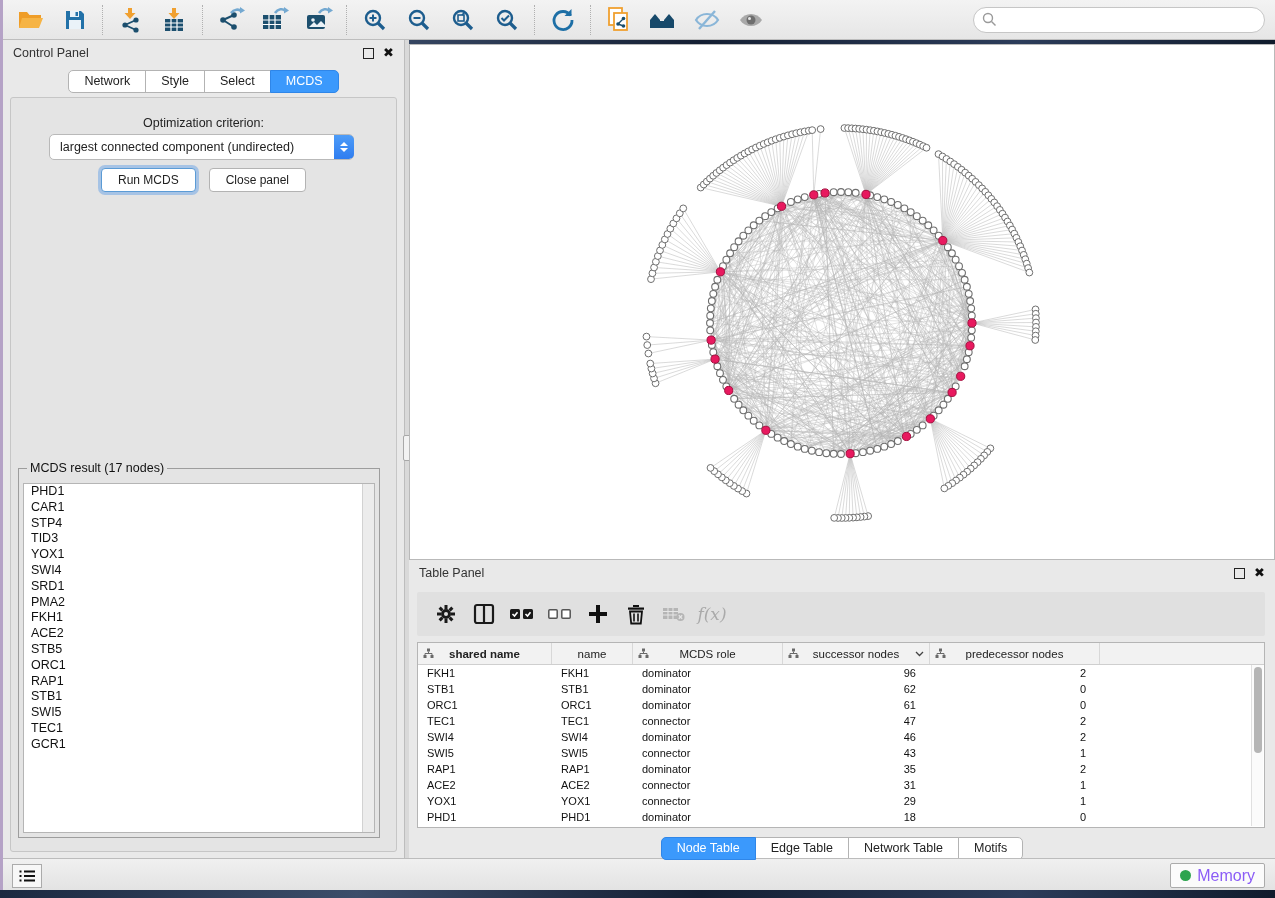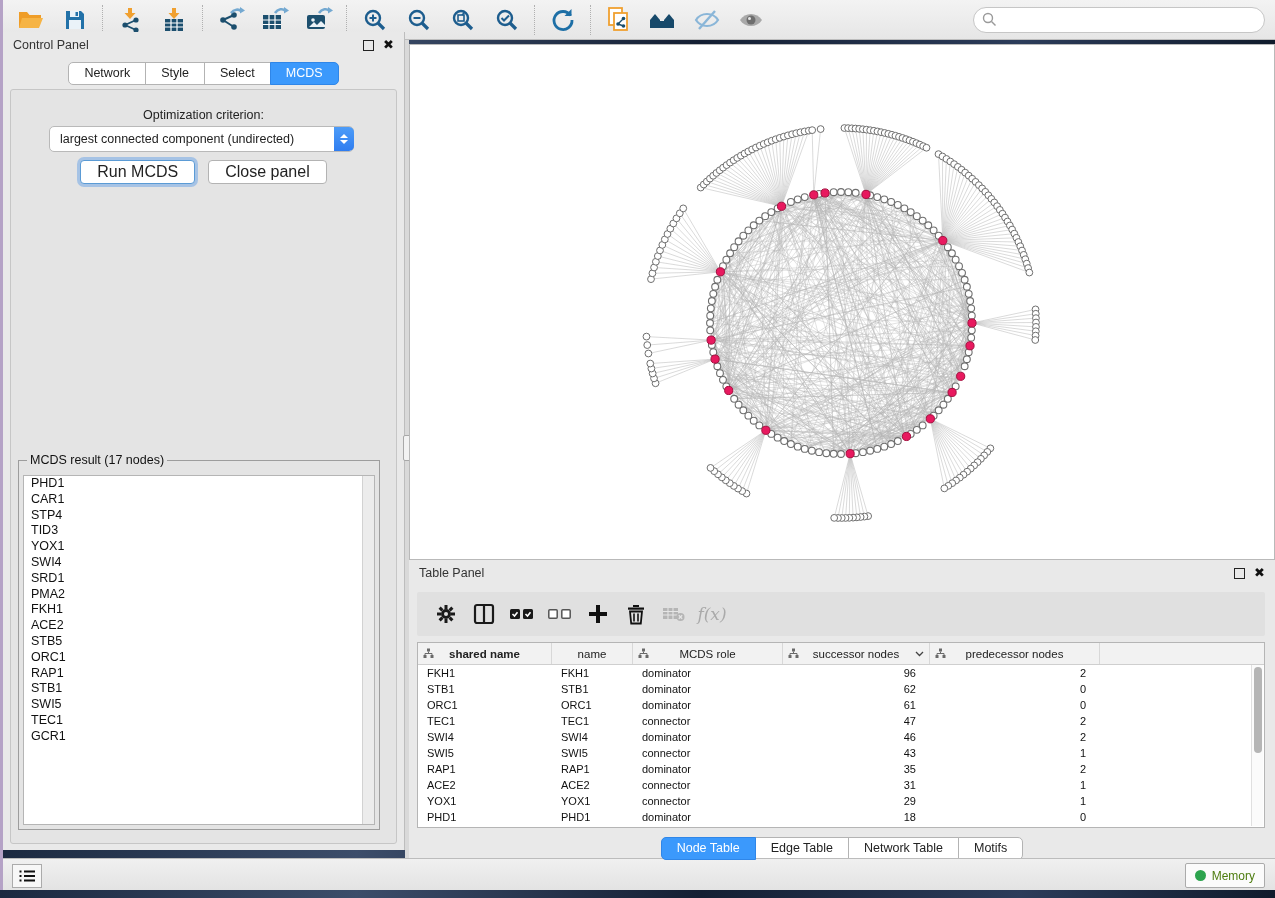--- a/index.html
+++ b/index.html
@@ -14,21 +14,21 @@
   .toolbar{position:absolute;left:3px;top:0;right:0;height:40px;
     background:linear-gradient(#f3f3f3,#e6e6e6);border-bottom:1px solid #bdbdbd;
     display:flex;align-items:center;padding-left:6px;box-sizing:border-box;}
   .tbtn{width:44px;height:34px;display:flex;align-items:center;justify-content:center;flex:0 0 auto;}
   .tsep{width:1px;height:30px;border-left:1px dotted #b0b0b0;margin:0 5px;flex:0 0 auto;}
   .tspacer{flex:1;}
   .searchbox{width:292px;height:26px;margin-right:10px;border:1px solid #c6c6c6;border-radius:13px;
     background:#fff;display:flex;align-items:center;padding:0 8px;box-sizing:border-box;flex:0 0 auto;}
   .searchbox input{border:none;outline:none;flex:1;font:12px "Liberation Sans",sans-serif;background:transparent;margin-left:6px;}
   
-  .control-panel{position:absolute;left:3px;top:32px;width:402px;height:818px;background:#e9e9e9;box-sizing:border-box;border-right:1px solid #bdbdbd;}
+  .control-panel{position:absolute;left:3px;top:40px;width:402px;height:818px;background:#e9e9e9;box-sizing:border-box;border-right:1px solid #bdbdbd;}
   .panel-titlebar{height:26px;display:flex;align-items:center;padding:0 10px;}
   .panel-title{font-size:12.5px;color:#333;}
   .win-icons{margin-left:auto;display:flex;align-items:center;gap:9px;}
   .float-icon{width:9px;height:9px;border:1.5px solid #222;display:inline-block;}
   .close-icon{font-size:13px;font-weight:bold;color:#111;line-height:10px;}
   .seg-tabs{display:flex;justify-content:center;margin-top:4px;}
   .seg-tab{height:21px;line-height:21px;padding:0 15px;background:#fff;border:1px solid #b3b3b3;
     font-size:12.5px;color:#222;margin-left:-1px;position:relative;}
   .seg-tab:first-child{border-radius:5px 0 0 5px;margin-left:0;}
   .seg-tab:last-child{border-radius:0 5px 5px 0;}
@@ -38,21 +38,21 @@
   .opt-label{text-align:center;margin-top:18px;font-size:12.5px;color:#222;}
   .dropdown{position:absolute;left:38px;right:42px;top:36px;height:24px;background:#fff;border:1px solid #b9b9b9;
     border-radius:5px;display:flex;align-items:center;justify-content:flex-end;}
   .dropdown .dd-text{flex:1;padding-left:10px;font-size:12.5px;white-space:nowrap;overflow:hidden;}
   .dd-stepper{width:20px;height:24px;margin:-1px -1px -1px 0;background:linear-gradient(#4d9cf8,#2f7df0);
     border-radius:0 5px 5px 0;display:flex;flex-direction:column;align-items:center;justify-content:center;gap:2px;}
   .tri-up{width:0;height:0;border-left:4px solid transparent;border-right:4px solid transparent;border-bottom:4px solid #fff;}
   .tri-down{width:0;height:0;border-left:4px solid transparent;border-right:4px solid transparent;border-top:4px solid #fff;}
   .btn-row{position:absolute;left:0;right:0;top:70px;display:flex;justify-content:center;gap:13px;}
   .btn{height:22px;line-height:22px;padding:0 16px;background:#fff;border:1px solid #b3b3b3;border-radius:4px;
-    font-size:16px;color:#222;}
+    font-size:12px;color:#222;}
   .btn.focused{border:1px solid #5b9bd5;box-shadow:0 0 0 3px rgba(90,155,230,.45);}
   .mcds-fieldset{position:absolute;left:7px;right:16px;top:363px;bottom:13px;border:1px solid #9d9d9d;
     margin:0;padding:4px;background:transparent;}
   .mcds-fieldset legend{font-size:12.5px;padding:0 3px;margin-left:4px;color:#111;}
   .mcds-list{position:absolute;left:4px;right:4px;top:8px;bottom:4px;background:#fff;border:1px solid #b5b5b5;overflow:hidden;}
   .mcds-item{font-size:12.5px;line-height:15.8px;padding-left:7px;color:#111;}
   .mcds-scroll{position:absolute;right:0;top:0;bottom:0;width:11px;background:#ececec;border-left:1px solid #d2d2d2;}
   
   .splitter{position:absolute;left:405px;top:40px;width:4px;height:818px;background:#d9d9d9;}
   .splitter .grip{position:absolute;left:-2px;top:395px;width:8px;height:26px;background:#f2f2f2;border:1px solid #a8a8a8;border-radius:2px;box-sizing:border-box;}
@@ -87,21 +87,21 @@
   .t-thumb{position:absolute;left:1.5px;top:2px;width:8px;height:86px;background:#b5b5b5;border-radius:4px;}
   .tp-tabs{position:absolute;left:0;right:0;top:273px;display:flex;}
   
   .statusbar{position:absolute;left:3px;right:0;top:858px;height:32px;background:linear-gradient(#f0f0f0,#e3e3e3);
     border-top:1px solid #bcbcbc;box-sizing:border-box;}
   .list-btn{position:absolute;left:9px;top:5px;width:28px;height:22px;background:#f7f7f7;border:1px solid #ababab;
     display:flex;align-items:center;justify-content:center;}
   .memory-btn{position:absolute;right:10px;top:4px;height:23px;background:#fbfbfb;border:1px solid #ababab;border-radius:2px;
     display:flex;align-items:center;padding:0 9px;gap:6px;}
   .memory-dot{width:11px;height:11px;border-radius:50%;}
-  .memory-label{font-size:12px;color:#4d7c0f;}
+  .memory-label{font-size:16px;color:#8b5cf6;}
 </style>
 </head>
 <body>
 
 <div class="wallpaper-left"></div>
 
 <div class="toolbar">
   <div class="tbtn">
     <svg width="28" height="24" viewBox="0 0 28 24">
         <path d="M2 4h8l2.5 3H24v3H9L5 20H2z" fill="#ef9d28"></path>

